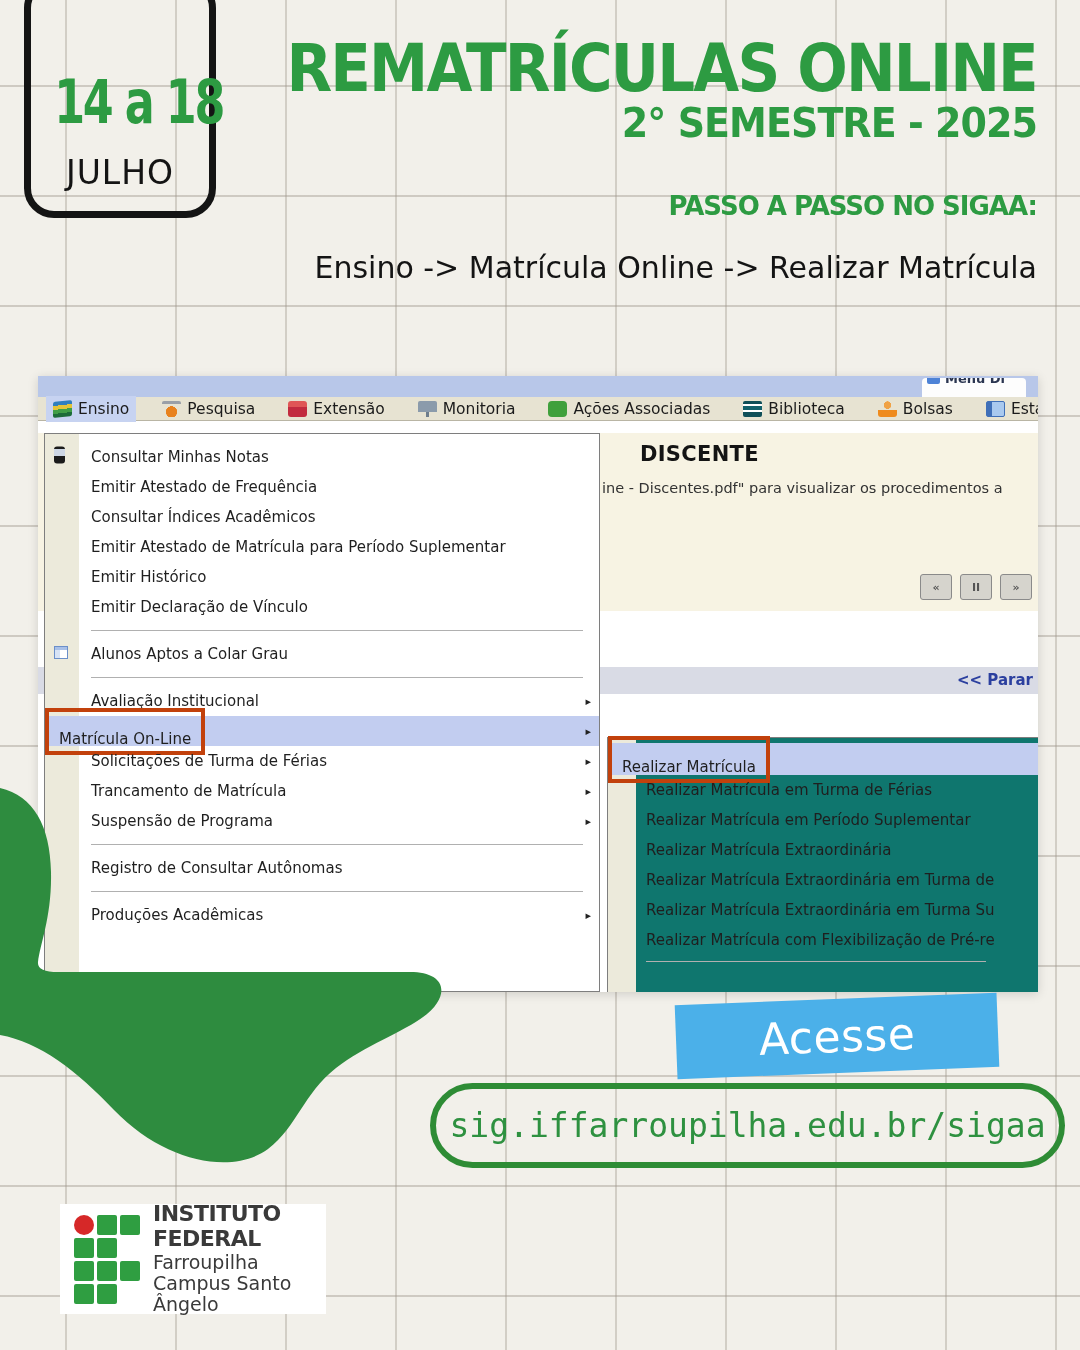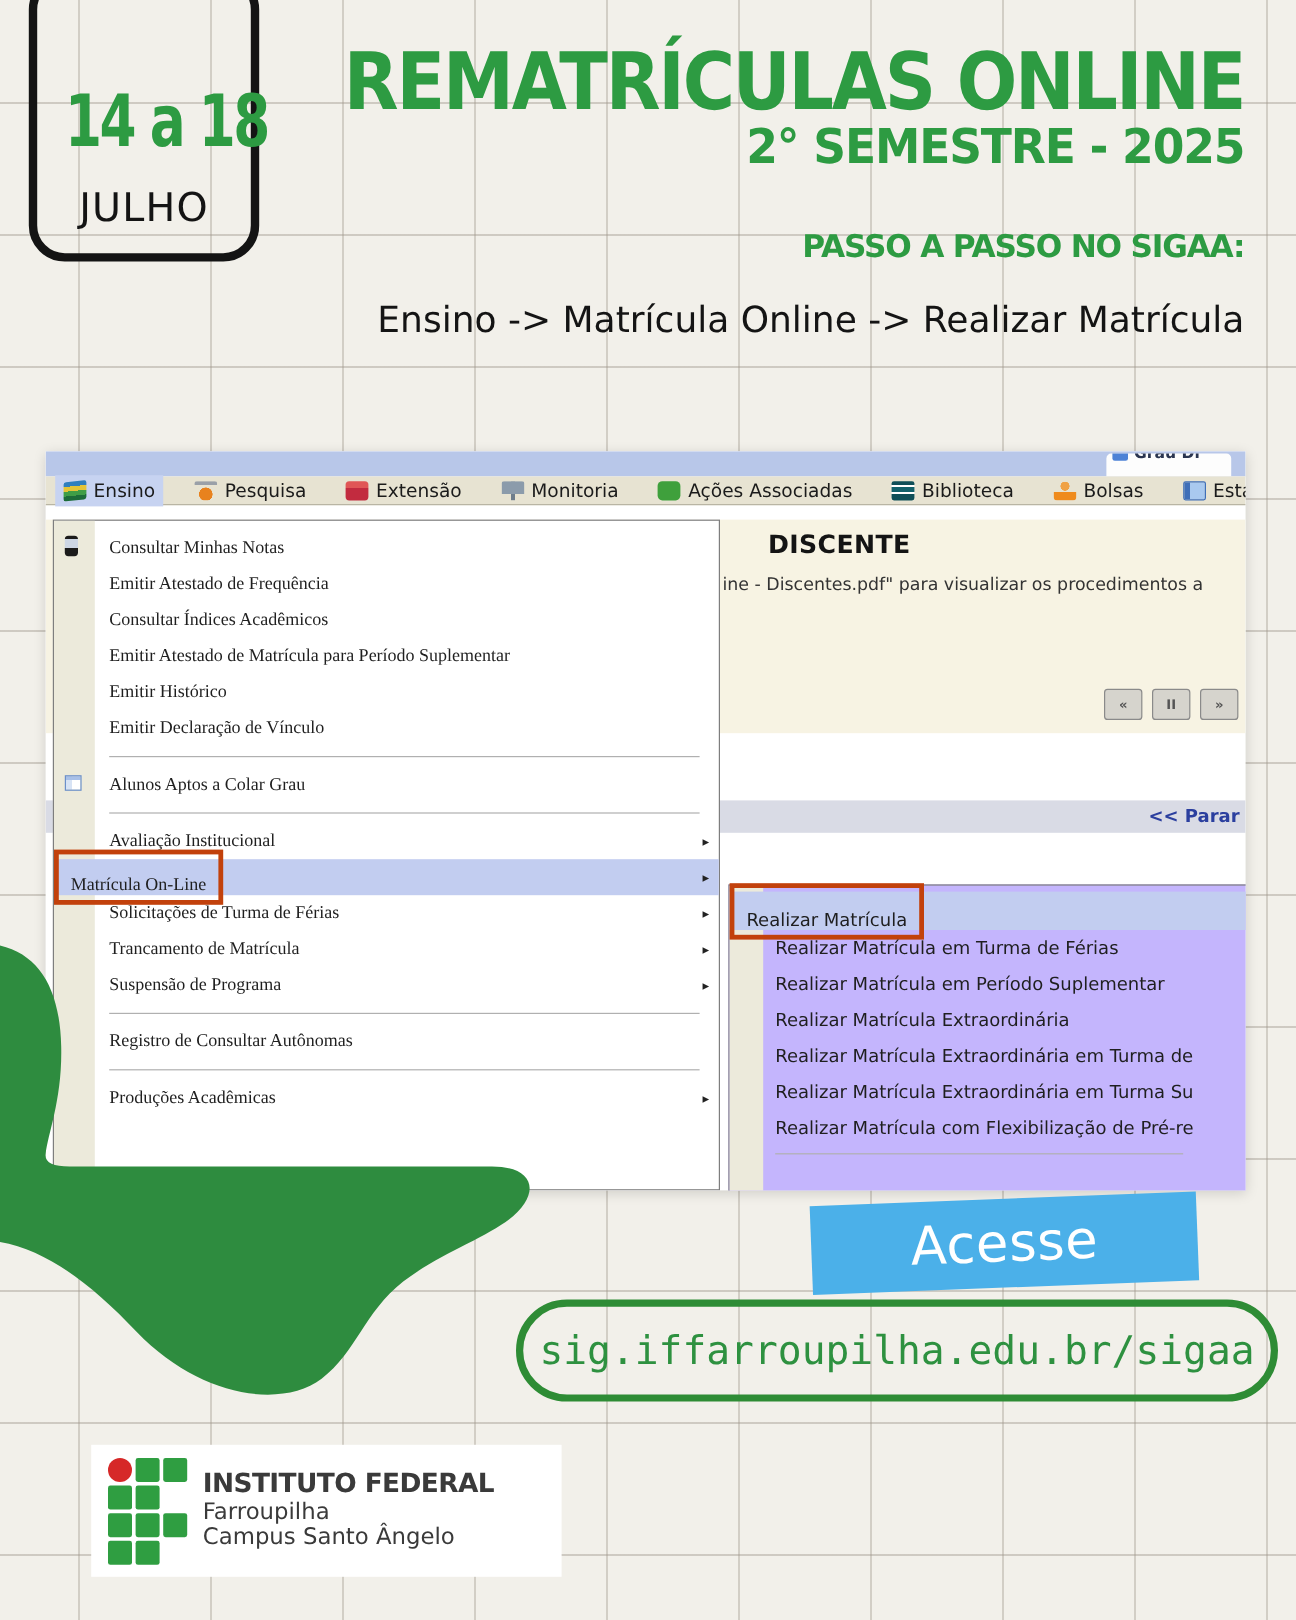--- a/index.html
+++ b/index.html
@@ -59,51 +59,51 @@
   .pg-btn{width:30px;height:24px;background:#d6d4cd;border:1px solid #8a8a8a;border-radius:3px;
     font-size:11px;font-weight:700;color:#555;display:flex;align-items:center;justify-content:center;
     overflow:hidden;white-space:nowrap;flex:0 0 auto;}
   .parar-bar{position:absolute;left:0;top:291px;right:0;height:27px;background:#d9dbe5;}
   .parar-bar .t{position:absolute;right:5px;top:4px;font-size:15px;font-weight:700;color:#2b3f9f;white-space:nowrap;}
   
   .dropdown{position:absolute;left:6px;top:57px;width:556px;height:559px;background:#fff;
     border:1px solid #7e7e7e;box-sizing:border-box;padding-top:8px;}
   .dd-strip{position:absolute;left:0;top:0;bottom:0;width:34px;background:#eceadb;}
   .dd-row{position:relative;height:30px;display:flex;align-items:center;font-size:15px;color:#1f1f1f;z-index:1;}
-  .dd-row .lbl{margin-left:46px;white-space:nowrap;font-family:Liberation Serif, serif;}
+  .dd-row .lbl{margin-left:46px;white-space:nowrap;}
   .dd-row.hl{background:#c2cdf0;}
   .dd-row.hl .lbl{margin-left:0;}
   .annot{border:4px solid #c2410c;padding:18px 10px 3px 10px;margin-left:36px;white-space:nowrap;}
   .dd-ico{position:absolute;left:9px;top:50%;transform:translateY(-50%);}
   .phone-icon{width:11px;height:17px;background:linear-gradient(#1b1b1b 0 3px,#cdd6e4 3px 10px,#1b1b1b 10px);border-radius:3px;display:inline-block;}
   .panel-icon{width:14px;height:13px;box-sizing:border-box;border:1px solid #6b8fc9;
     background:linear-gradient(#a8c0e8 0 3px,rgba(0,0,0,0) 3px),linear-gradient(to right,#d7e3f5 0 5px,#fff 5px);display:inline-block;}
   .dd-arrow{position:absolute;right:8px;font-size:11px;color:#222;}
   .dd-sep{border-top:1px solid #b0b0b0;margin:8px 16px 8px 46px;height:0;}
   
-  .submenu{position:absolute;left:569px;top:361px;width:440px;height:262px;background:#c4b5fd;
+  .submenu{position:absolute;left:569px;top:361px;width:440px;height:262px;background:#0f766e;
     border:1px solid #7e7e7e;box-sizing:border-box;padding-top:5px;}
   .sm-strip{position:absolute;left:0;top:0;bottom:0;width:28px;background:#eceadb;}
   .sm-row{position:relative;height:30px;display:flex;align-items:center;font-size:15px;color:#1f1f1f;z-index:1;}
   .sm-row .lbl{margin-left:38px;white-space:nowrap;}
   .sm-row.hl{height:32px;background:#c2cdf0;}
   .sm-row.hl .lbl{margin-left:0;}
   .sm-row .annot{margin-left:24px;}
   .sm-sep{border-top:1px solid #b0b0b0;margin:6px 60px 6px 38px;height:0;}
   
   .blob{position:absolute;left:0;top:0;z-index:3;pointer-events:none;}
   
   .acesse{position:absolute;left:676px;top:999px;width:322px;height:74px;background:#4bb0e9;
     transform:rotate(-2.2deg);display:flex;align-items:center;justify-content:center;z-index:4;}
   .acesse .t{color:#fff;font-size:44px;font-weight:500;letter-spacing:.5px;}
   .url-pill{position:absolute;left:430px;top:1083px;width:635px;height:85px;border:6px solid #2e8c35;
     border-radius:48px;box-sizing:border-box;display:flex;align-items:center;justify-content:center;z-index:4;}
   .url-pill .t{font-family:"DejaVu Sans Mono",monospace;font-size:33px;font-weight:500;color:#2e9140;white-space:nowrap;}
-  .logo-card{position:absolute;left:60px;top:1204px;width:392px;height:110px;background:#fff;z-index:4;
-    display:flex;align-items:center;padding-left:14px;box-sizing:border-box;margin-left:16px;}
+  .logo-card{position:absolute;left:60px;top:1204px;width:266px;height:110px;background:#fff;z-index:4;
+    display:flex;align-items:center;padding-left:14px;box-sizing:border-box;}
   .logo-mark{display:grid;grid-template-columns:repeat(3,20px);grid-auto-rows:20px;gap:3px;flex:0 0 auto;}
   .lm-cell{width:20px;height:20px;background:#2f9e41;border-radius:2px;}
   .lm-cell.red{background:#d62828;border-radius:50%;}
   .lm-cell.empty{background:transparent;}
   .logo-text{margin-left:13px;line-height:1.12;}
   .logo-text .l1{font-size:22px;font-weight:800;color:#3a3a3a;letter-spacing:-.5px;}
   .logo-text .l2,.logo-text .l3{font-size:19px;color:#3a3a3a;}
 </style>
 </head>
 <body>
@@ -118,21 +118,21 @@
   <div class="hd title"><span class="inner">REMATRÍCULAS ONLINE</span></div>
   <div class="hd subtitle"><span class="inner">2° SEMESTRE - 2025</span></div>
   <div class="hd steps-hd"><span class="inner">PASSO A PASSO NO SIGAA:</span></div>
   <div class="hd steps-path"><span class="inner">Ensino -&gt; Matrícula Online -&gt; Realizar Matrícula</span></div>
 
   <div class="shot">
     <div class="topbar">
       <div class="menu-btn">
         <div class="clip">
           <span class="mb-blue-ico"></span>
-          <span class="t">Grau Di</span>
+          <span class="t">Menu Di</span>
         </div>
       </div>
     </div>
     <div class="menubar">
         <div class="mb-item sel">
           <span class="mb-ico books-icon"></span>
           <span class="mb-lbl">Ensino</span>
         </div>
         <div class="mb-item">
           <span class="mb-ico flask-icon"></span>

